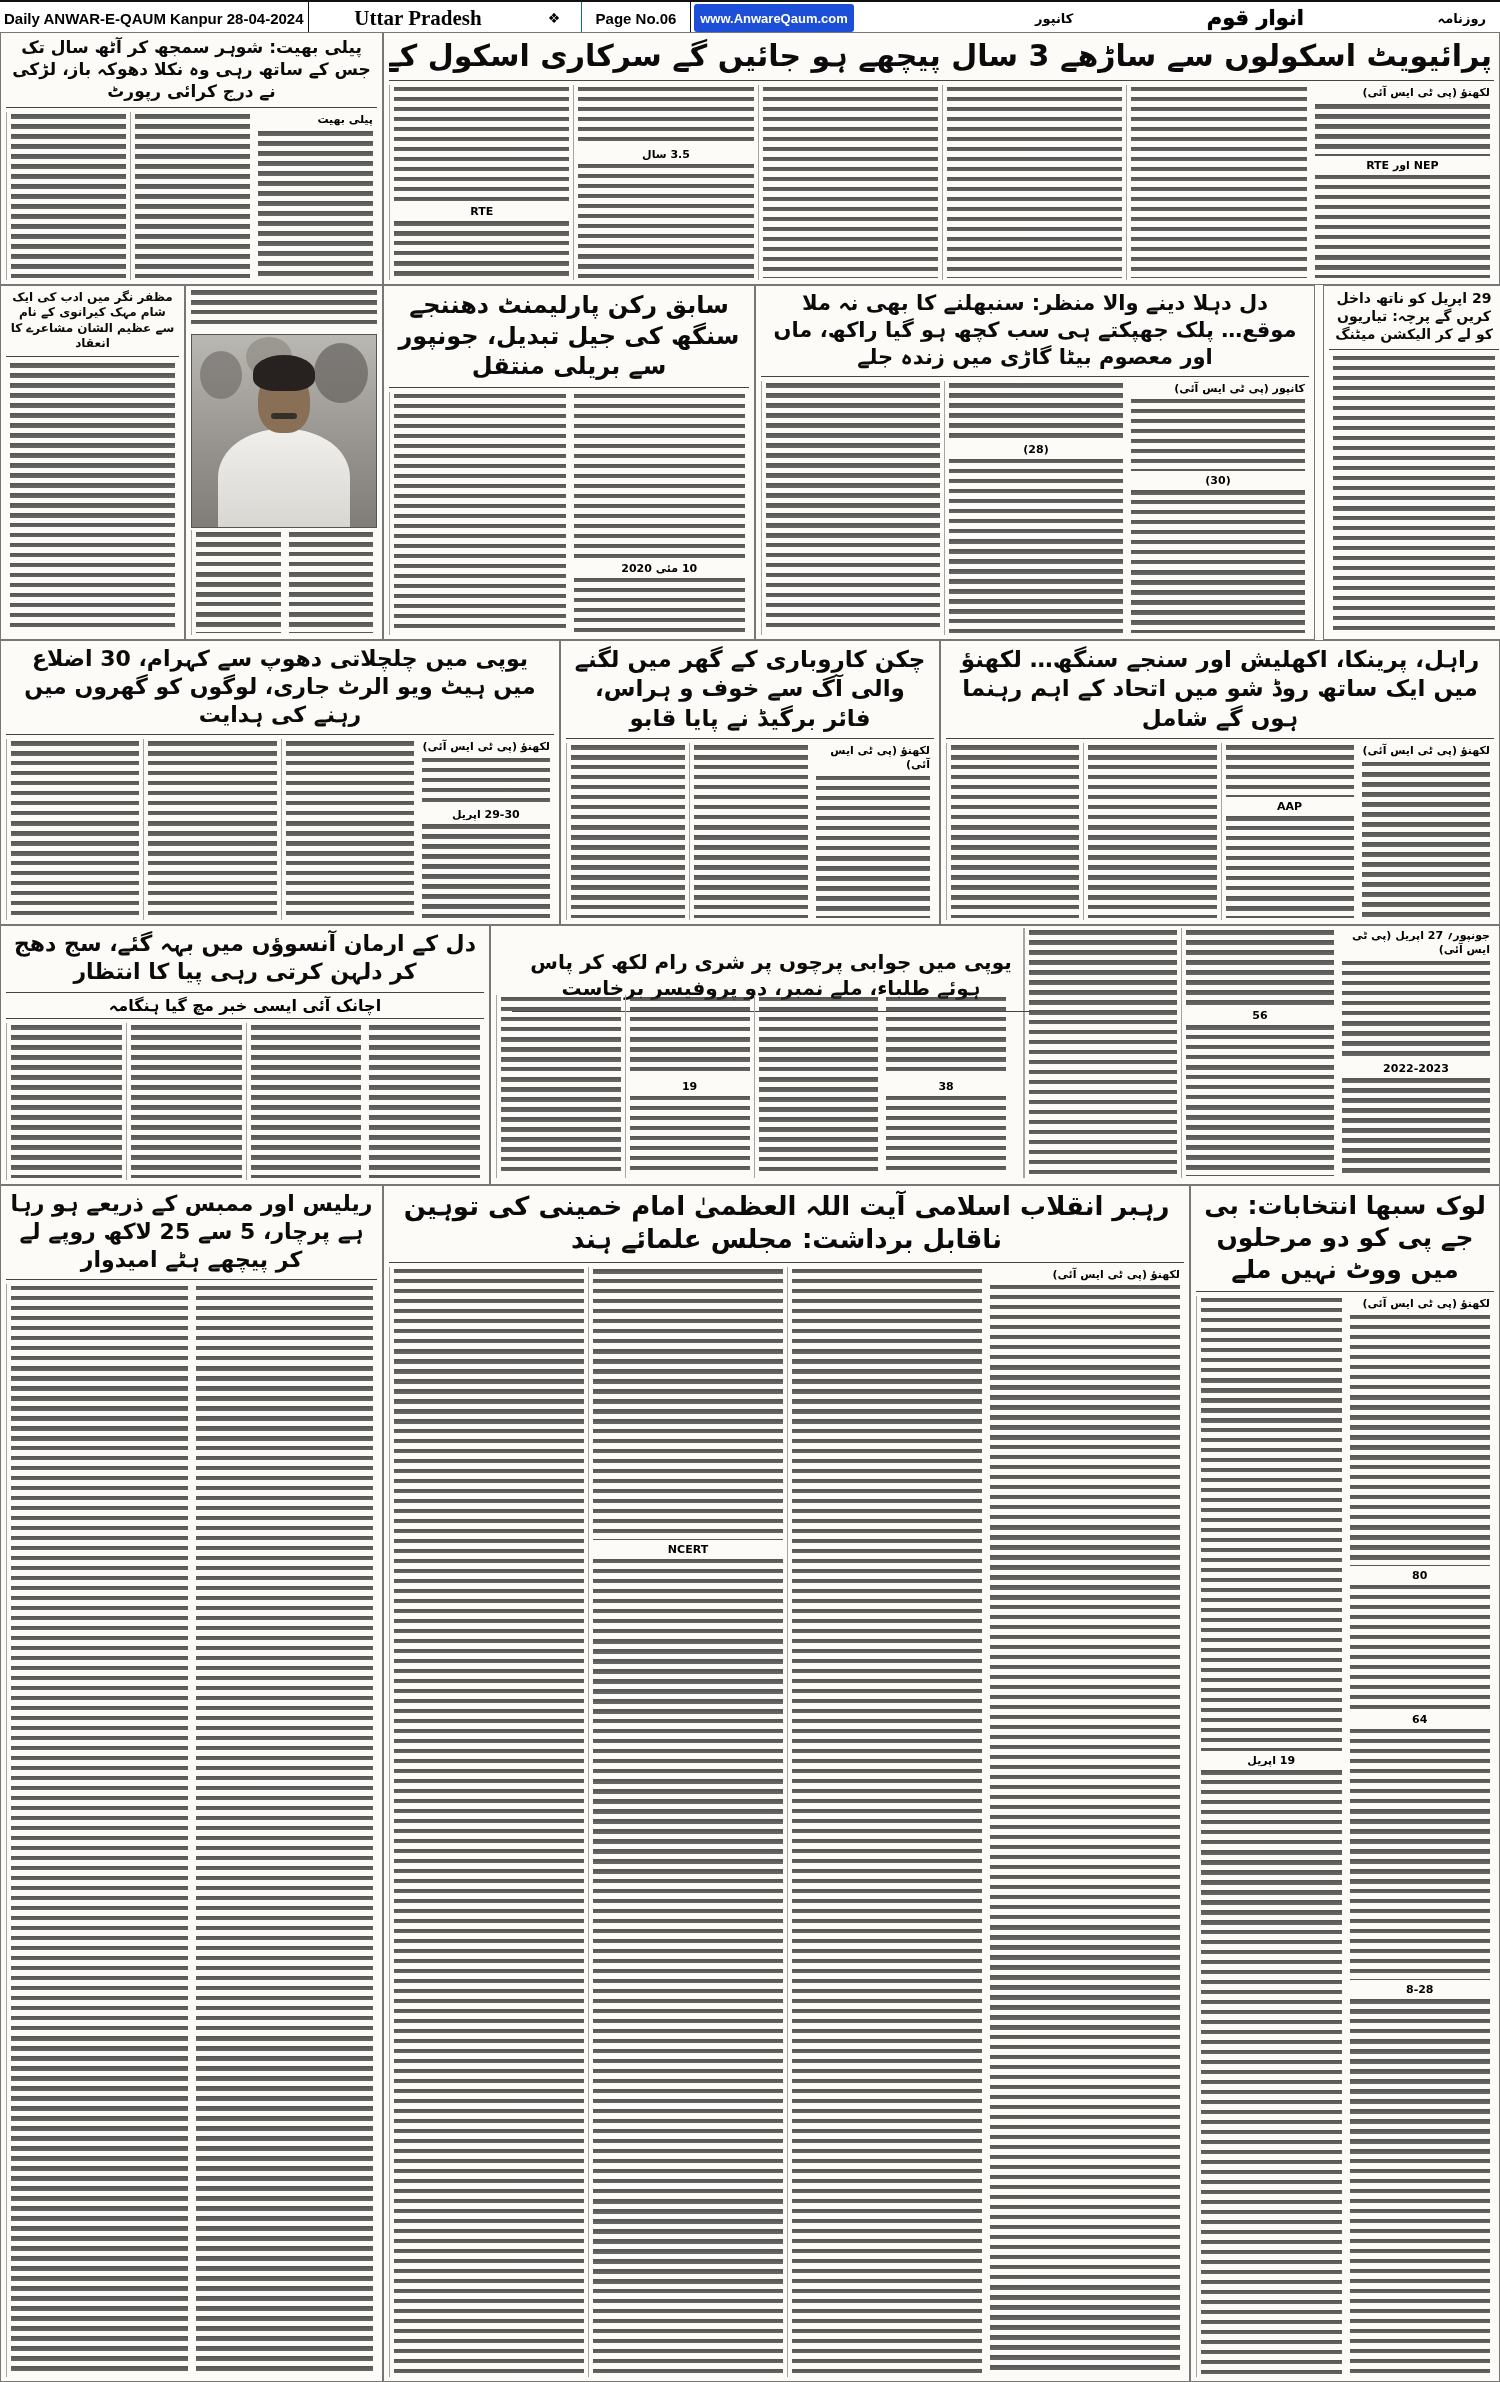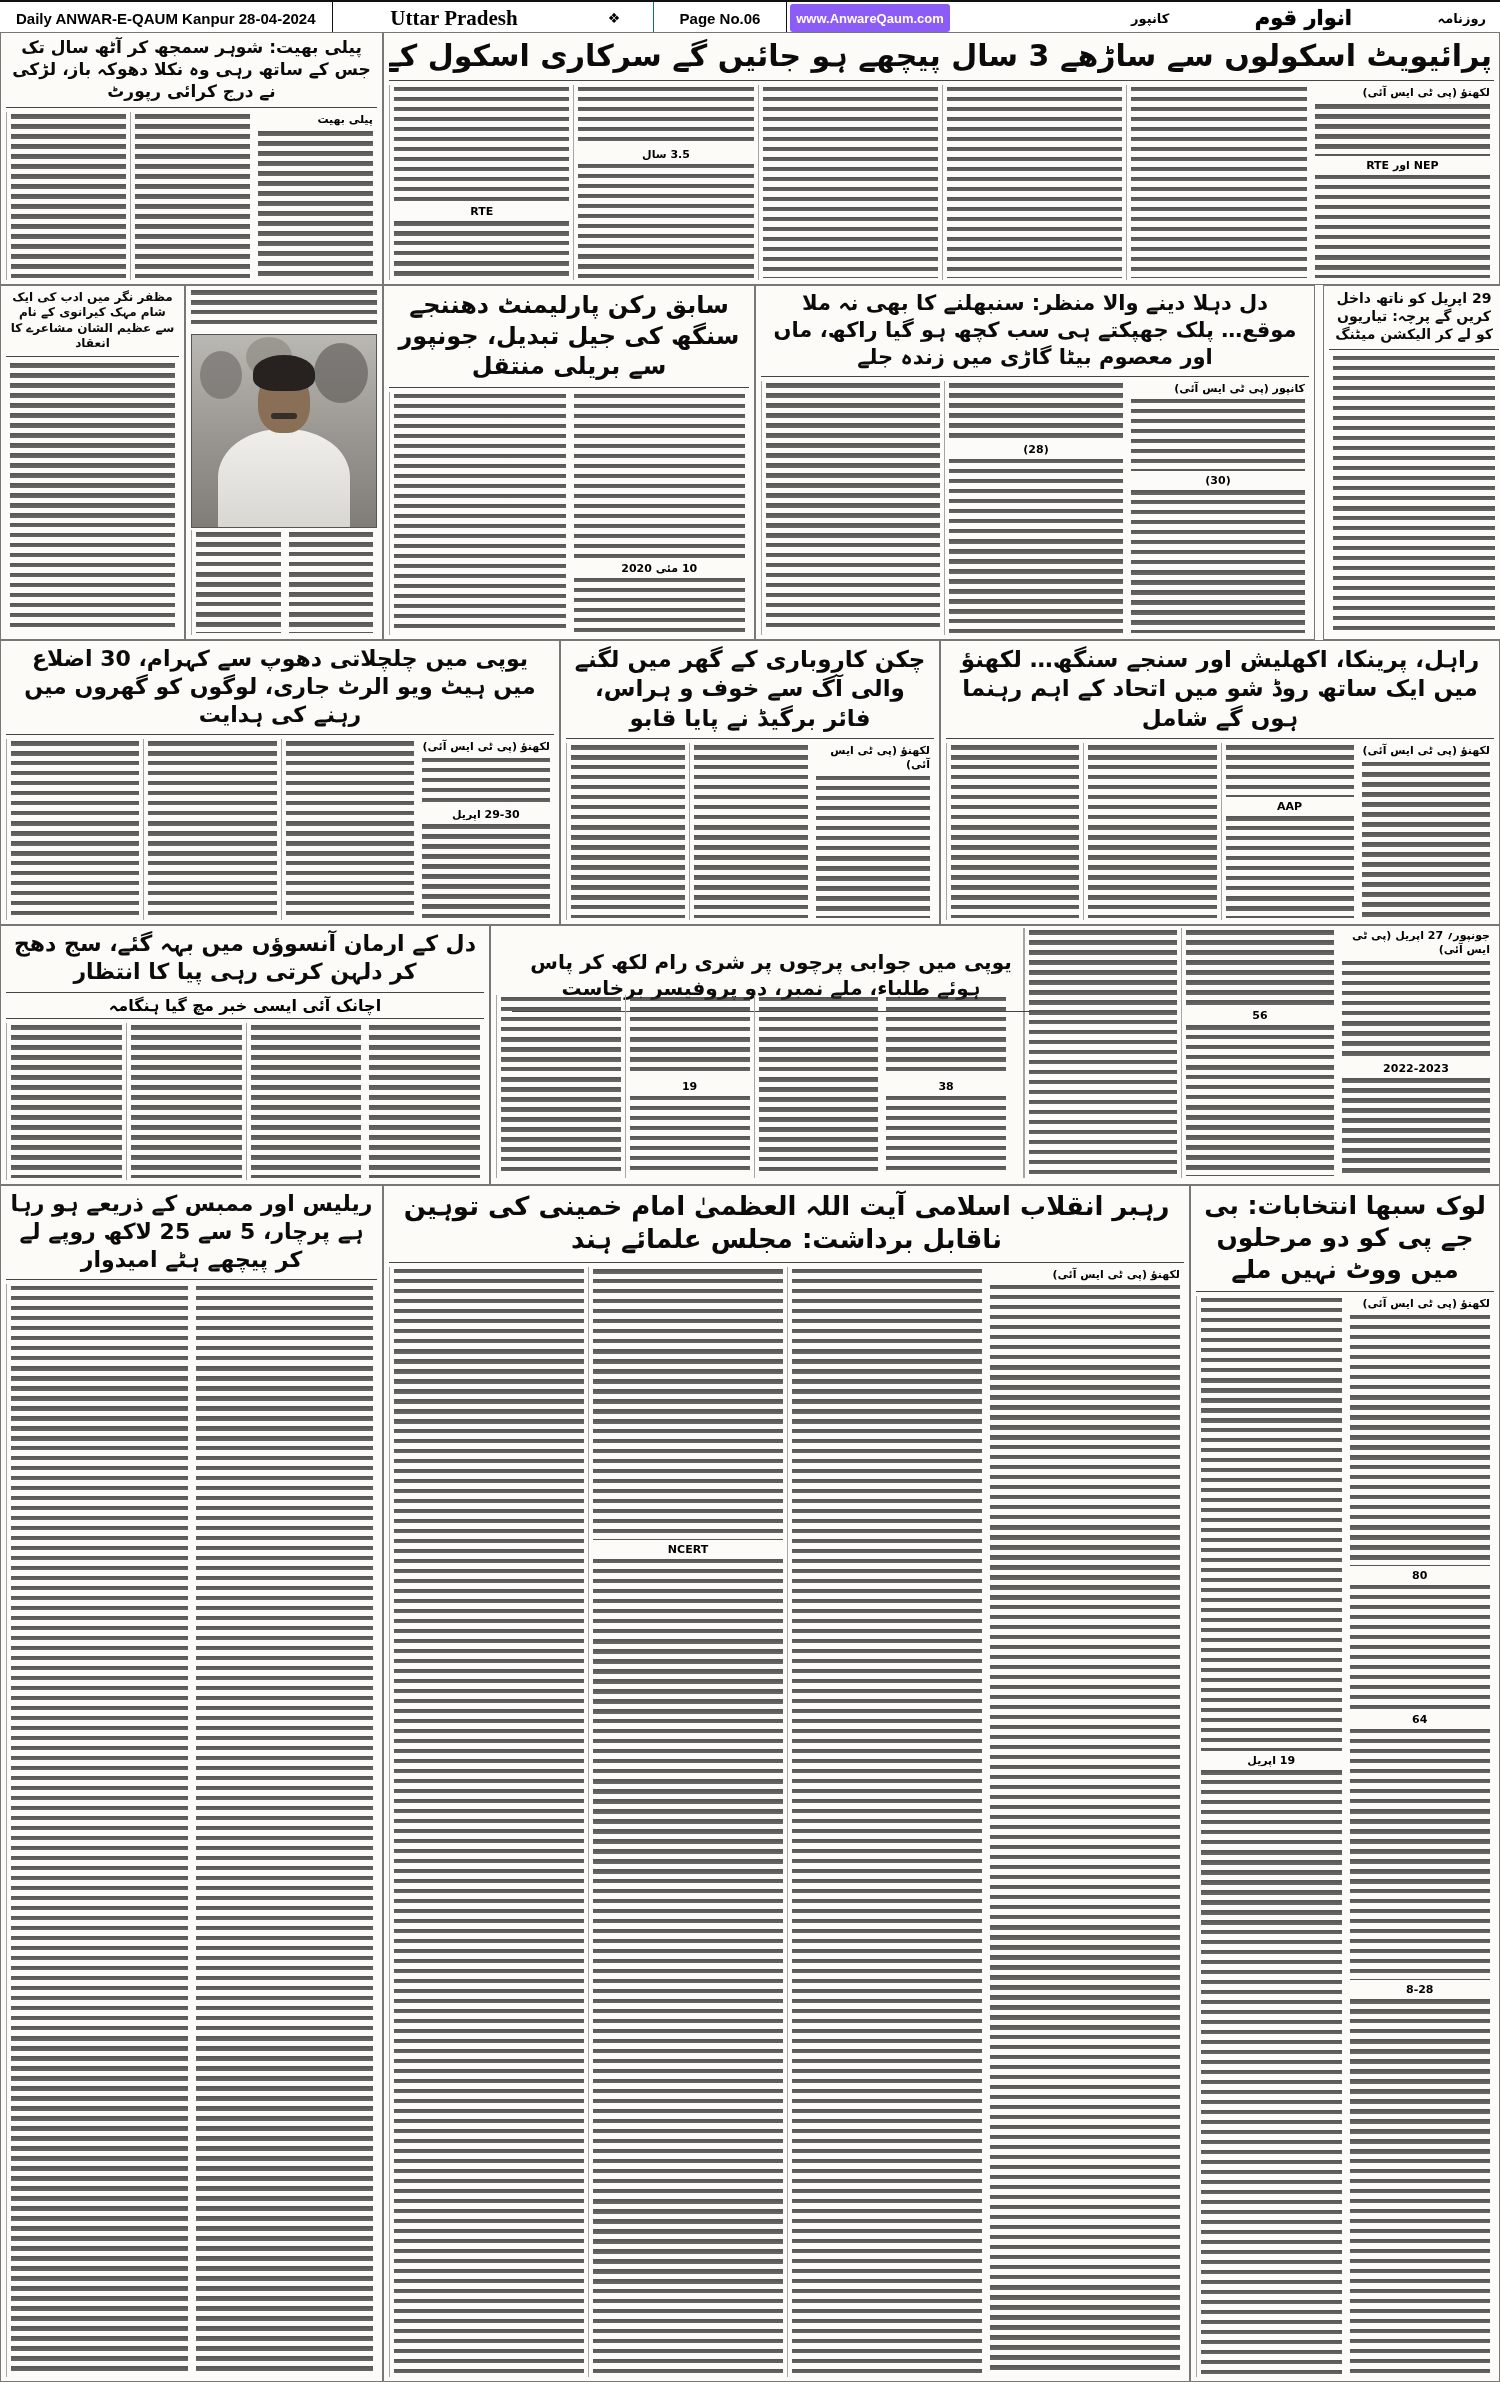--- a/index.html
+++ b/index.html
@@ -2,26 +2,26 @@
 <html lang="ur"><head>
 <meta charset="utf-8">
 <style>
   html,body{margin:0;padding:0;width:1500px;height:2382px;}
   body{background:#e8e6e1;font-family:"DejaVu Sans", sans-serif;}
   .page{position:relative;width:1500px;height:2382px;background:#fcfbf7;overflow:hidden;}
 
   
   .masthead{position:absolute;left:0;top:0;width:1500px;height:32px;background:#fff;
     border-top:2px solid #111;border-bottom:3px double #111;display:flex;align-items:stretch;}
-  .m-cell{display:flex;align-items:center;padding:0 16px;white-space:nowrap;overflow:hidden;}
+  .m-cell{display:flex;align-items:center;padding:0 4px;white-space:nowrap;overflow:hidden;}
   .m-brand{width:300px;font-family:"Liberation Sans",sans-serif;font-weight:bold;font-size:15px;border-right:1px solid #111;}
   .m-region{width:210px;justify-content:center;font-family:"Liberation Serif",serif;font-weight:bold;font-size:21px;}
   .m-orn{width:46px;justify-content:center;font-size:14px;}
   .m-page{width:100px;justify-content:center;font-family:"Liberation Sans",sans-serif;font-weight:bold;font-size:15px;border-left:1px solid #0f766e;border-right:1px solid #111;}
-  .chip{background:#8b5cf6;color:#fff;display:flex;align-items:center;justify-content:center;font-weight:bold;}
+  .chip{background:#1d4ed8;color:#fff;display:flex;align-items:center;justify-content:center;font-weight:bold;}
   .m-web{width:160px;font-family:"Liberation Sans",sans-serif;font-size:13px;margin:2px 3px;border-radius:3px;}
   .m-sec{width:158px;font-size:15px;margin:18px 3px;border-radius:3px;}
   .m-nameplate{flex:1;display:flex;align-items:center;justify-content:space-between;padding:0 14px;direction:rtl;}
   .np-daily,.np-city{font-size:13px;font-weight:bold;}
   .np-name{font-size:21px;font-weight:900;letter-spacing:1px;text-shadow:0 0 1px #000;}
 
   
   .block{position:absolute;box-sizing:border-box;background:#fcfbf7;outline:1px solid #777;outline-offset:-1px;
     padding:3px 6px 5px;display:flex;flex-direction:column;overflow:hidden;}
   .hl{font-weight:bold;color:#0b0b0b;text-align:center;line-height:1.28;margin:0 0 4px;

